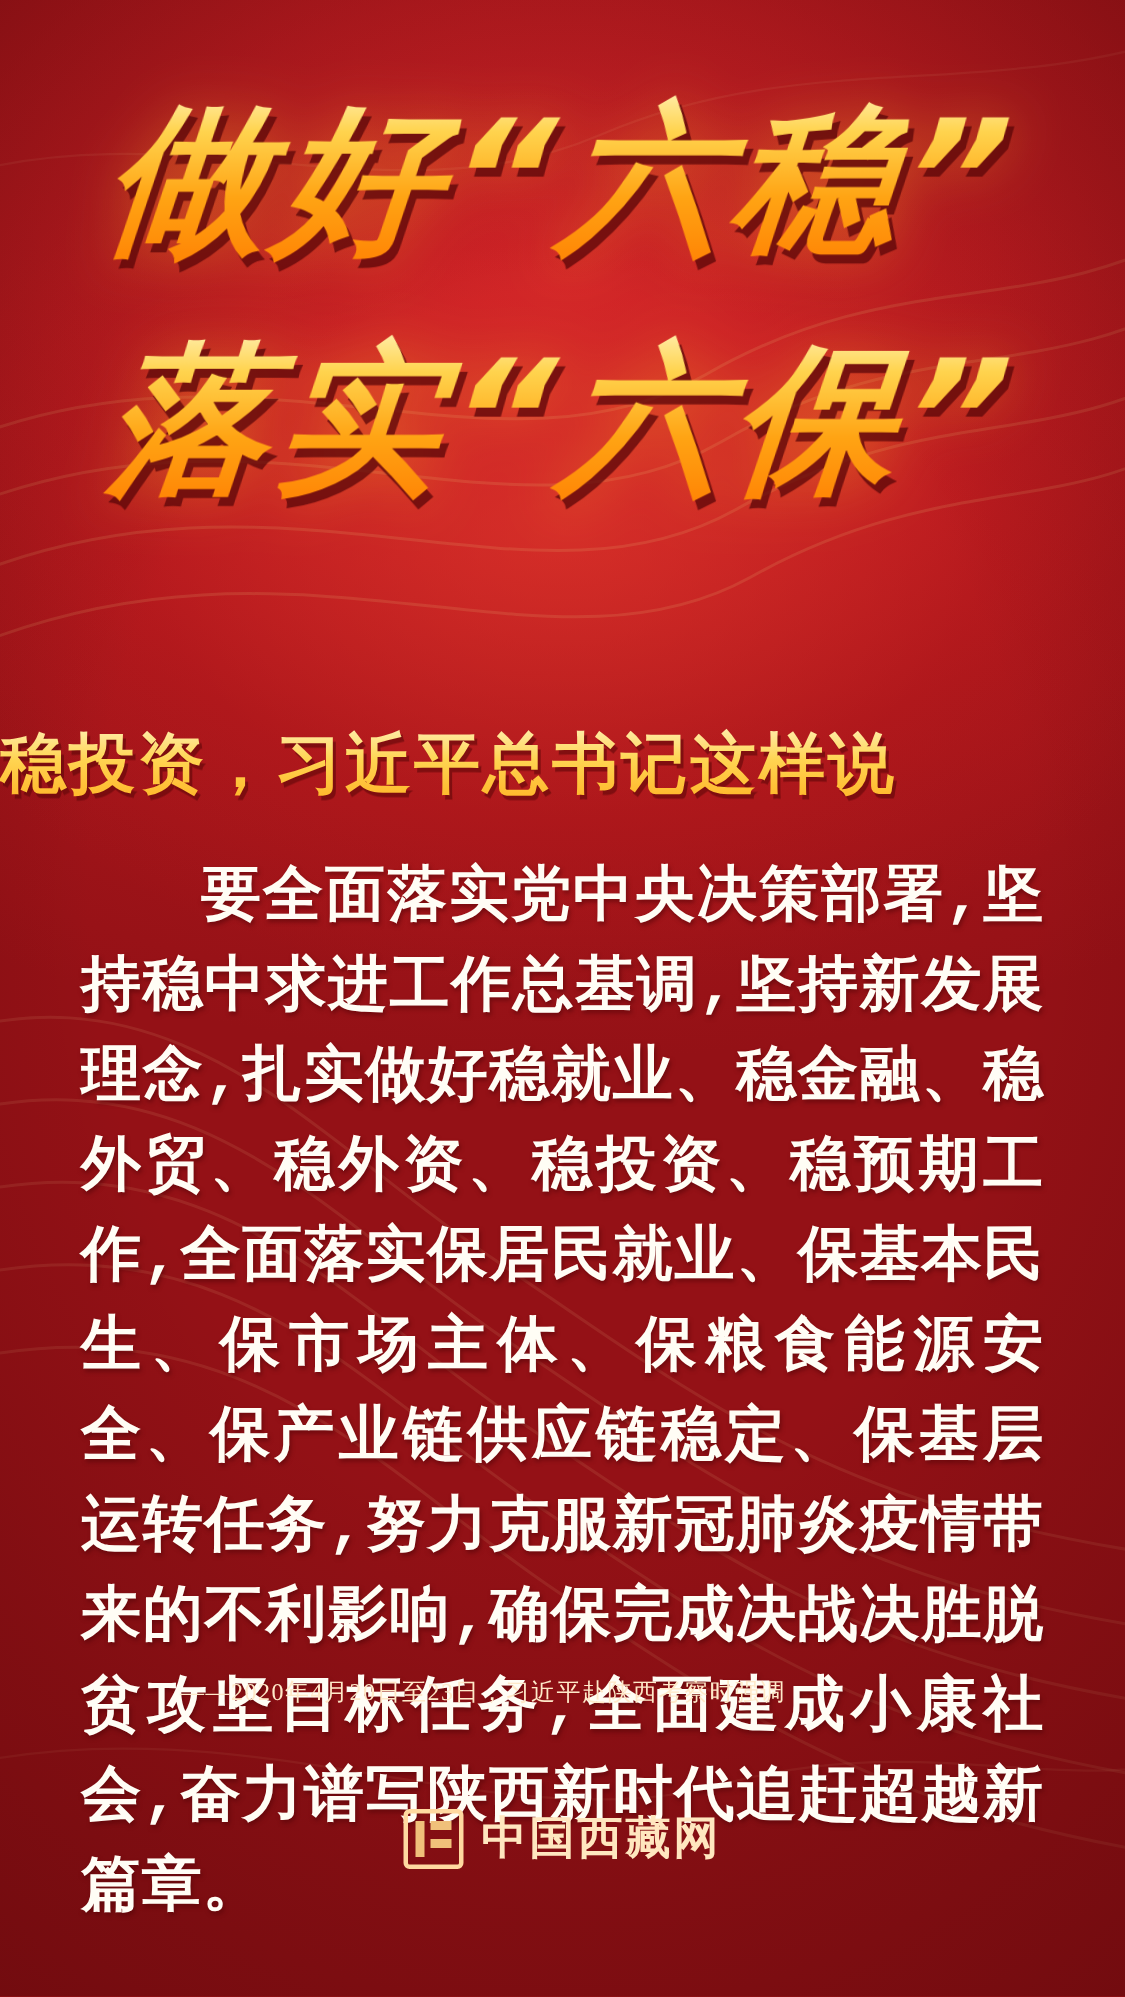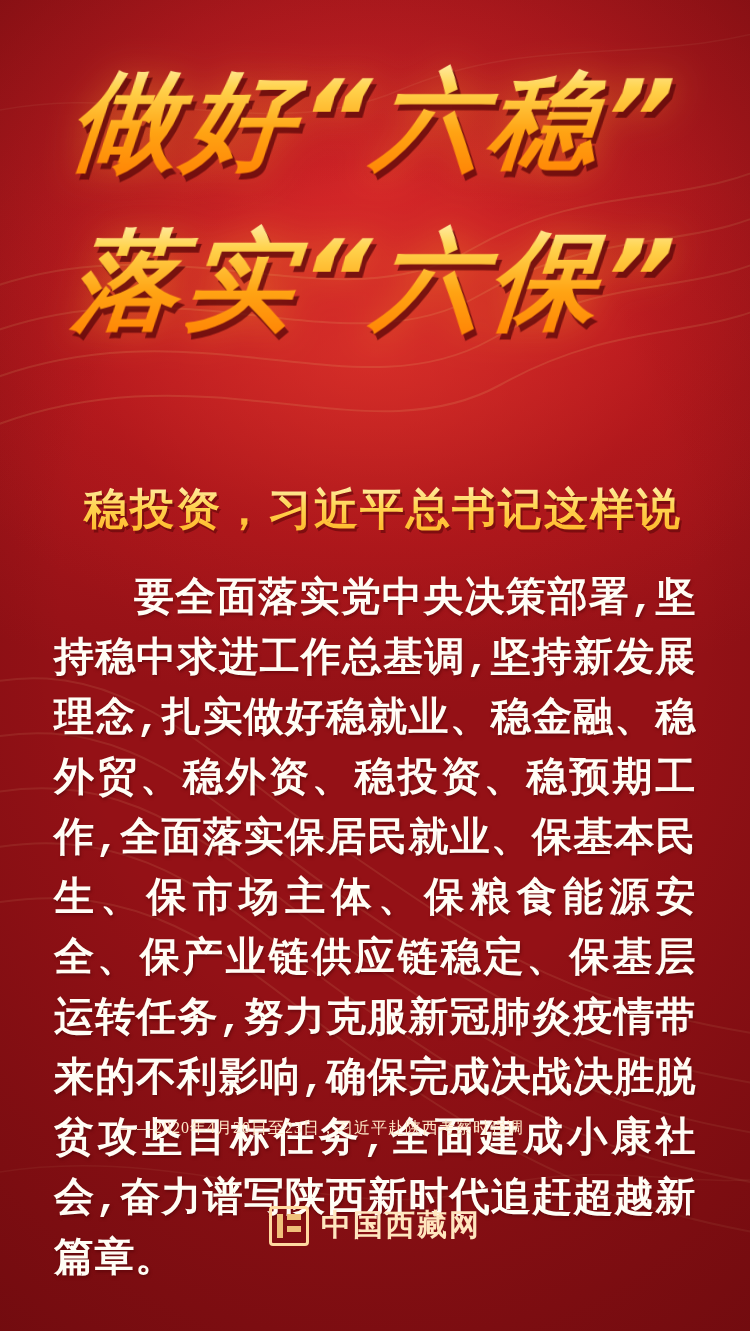--- a/index.html
+++ b/index.html
@@ -85,21 +85,21 @@
   .hl-line.second {
     margin-top: 22px;
   }
 
   
   .subtitle {
     position: absolute;
     top: 480px;
     left: 0;
     width: 682px;
-    text-align: right;
+    text-align: left;
     font-family: "DejaVu Sans", "Liberation Sans", sans-serif;
     font-weight: 700;
     font-size: 44px;
     letter-spacing: 2px;
     background: linear-gradient(180deg, #fff3c0 0%, #ffd451 45%, #ffb021 100%);
     -webkit-background-clip: text;
     background-clip: text;
     color: transparent;
     -webkit-text-fill-color: transparent;
     filter: drop-shadow(2px 3px 0 rgba(95,6,9,0.6));

